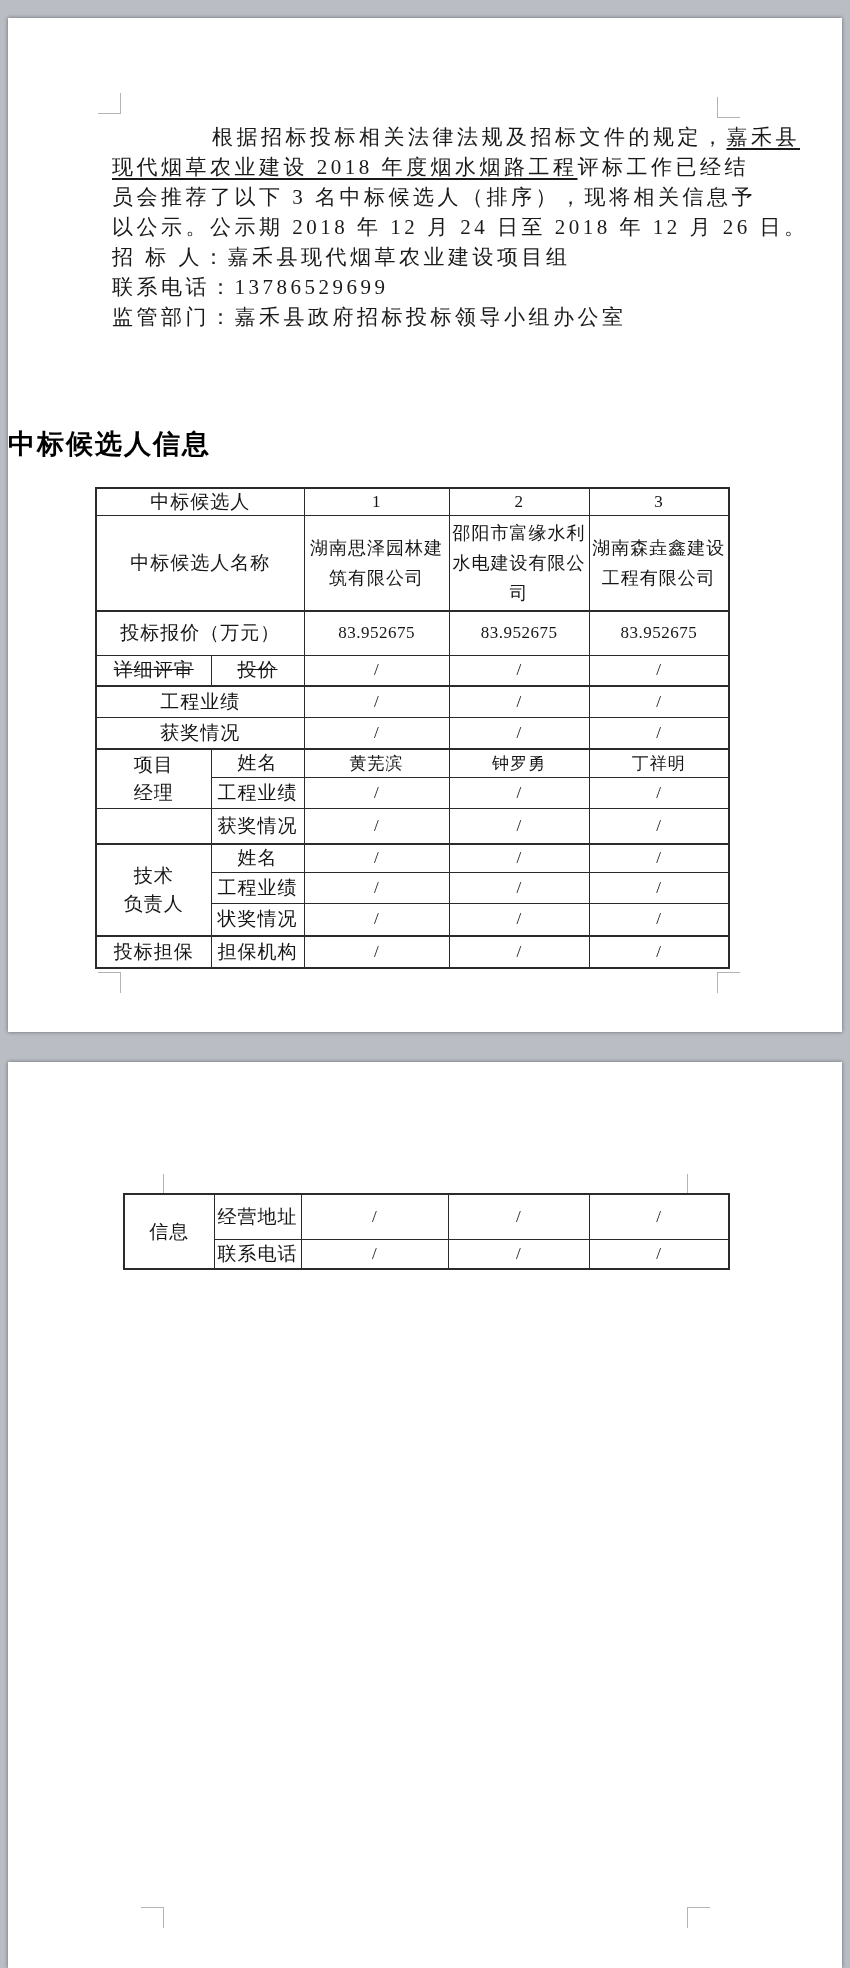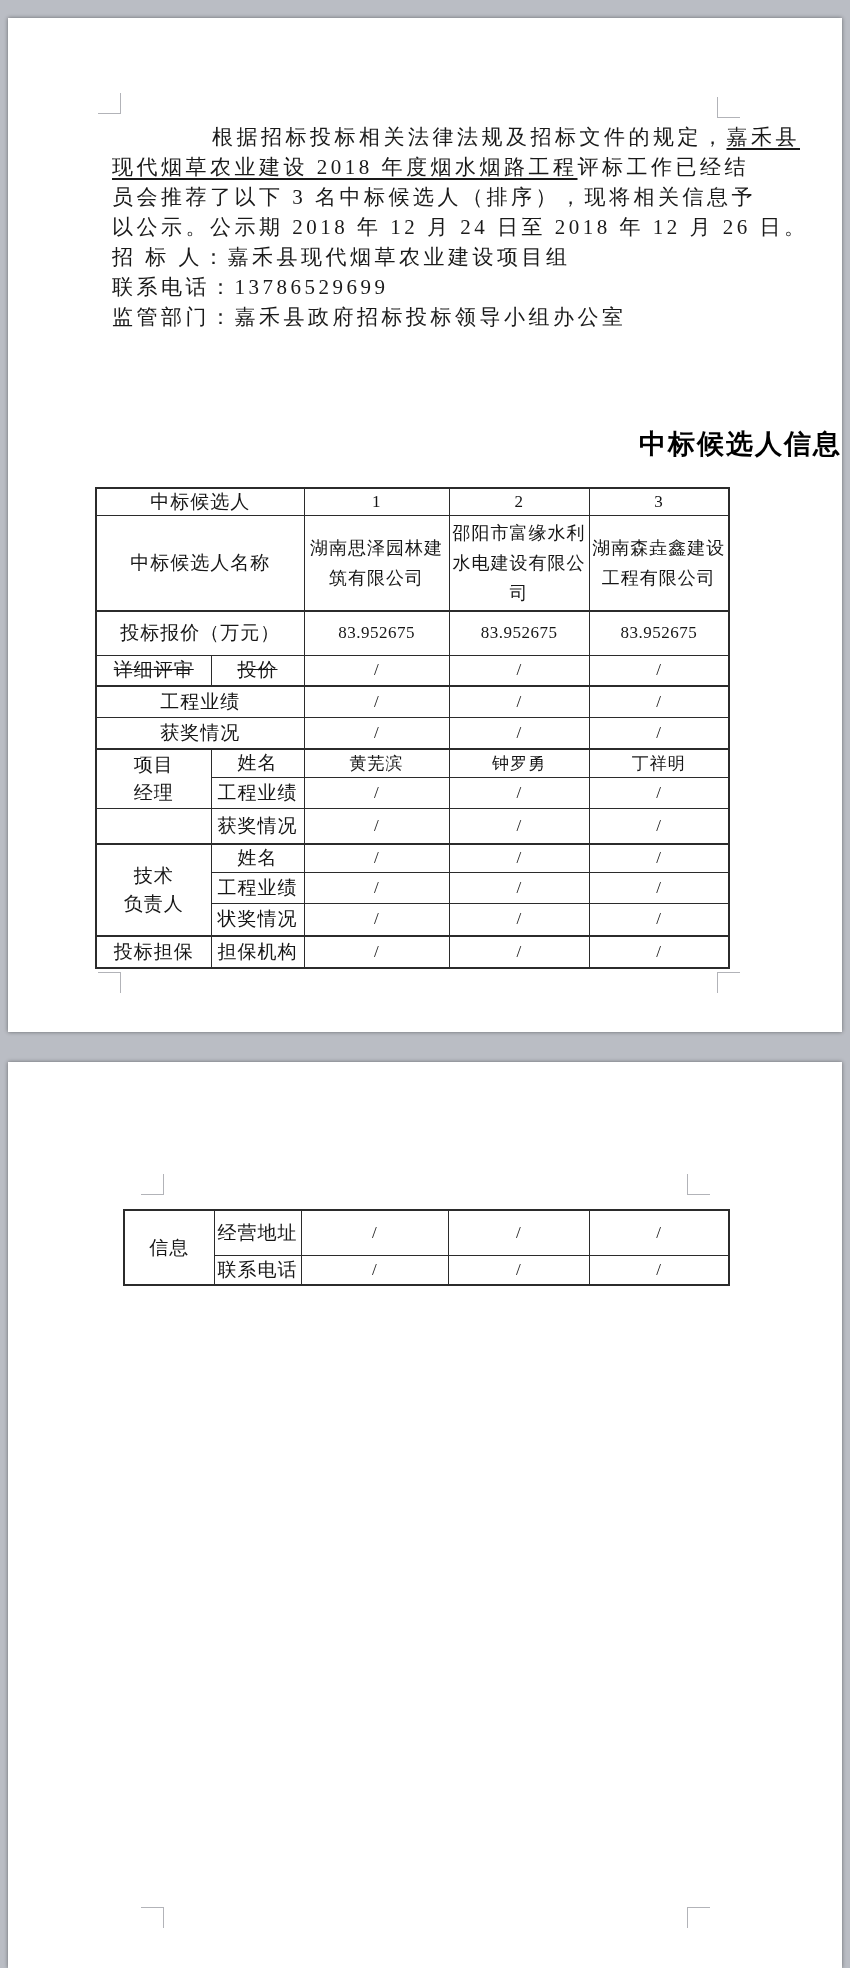--- a/index.html
+++ b/index.html
@@ -27,30 +27,30 @@
   .para{
     position:absolute;left:104px;top:104px;width:700px;
     font-size:21px;line-height:30px;letter-spacing:3.5px;
   }
   .pline{height:30px;white-space:pre;}
   .pline.indent{padding-left:100px;}
   .u{text-decoration:underline;text-underline-offset:4px;text-align:right;}
 
   .doc-title{
     position:absolute;top:408px;left:0;width:100%;
-    text-align:right;
+    text-align:left;
     font-family:"Liberation Sans","DejaVu Sans",sans-serif;
     font-weight:bold;font-size:27px;letter-spacing:2px;color:#000;
   }
 
   
   table{border-collapse:collapse;table-layout:fixed;position:absolute;
         border:2px solid #2b2b2b;}
   #t1{left:87px;top:469px;width:633px;padding-left:44px;}
-  #t2{left:115px;top:147px;width:605px;}
+  #t2{left:115px;top:131px;width:605px;}
   td{
     border:1px solid #2b2b2b;text-align:center;vertical-align:middle;
     padding:0;overflow:hidden;
     font-size:19px;letter-spacing:1px;color:#161616;
   }
   tr.bt td{border-top-width:2px;}
   .h25{height:25px}.h95{height:95px}.h33{height:45px}.h30{height:30px}
   .h32{height:32px}.h31{height:31px}.h29{height:29px}.h35{height:35px}
   td.val{font-size:17px;letter-spacing:.5px;}
   td.nm{font-size:17px;letter-spacing:1px;}

